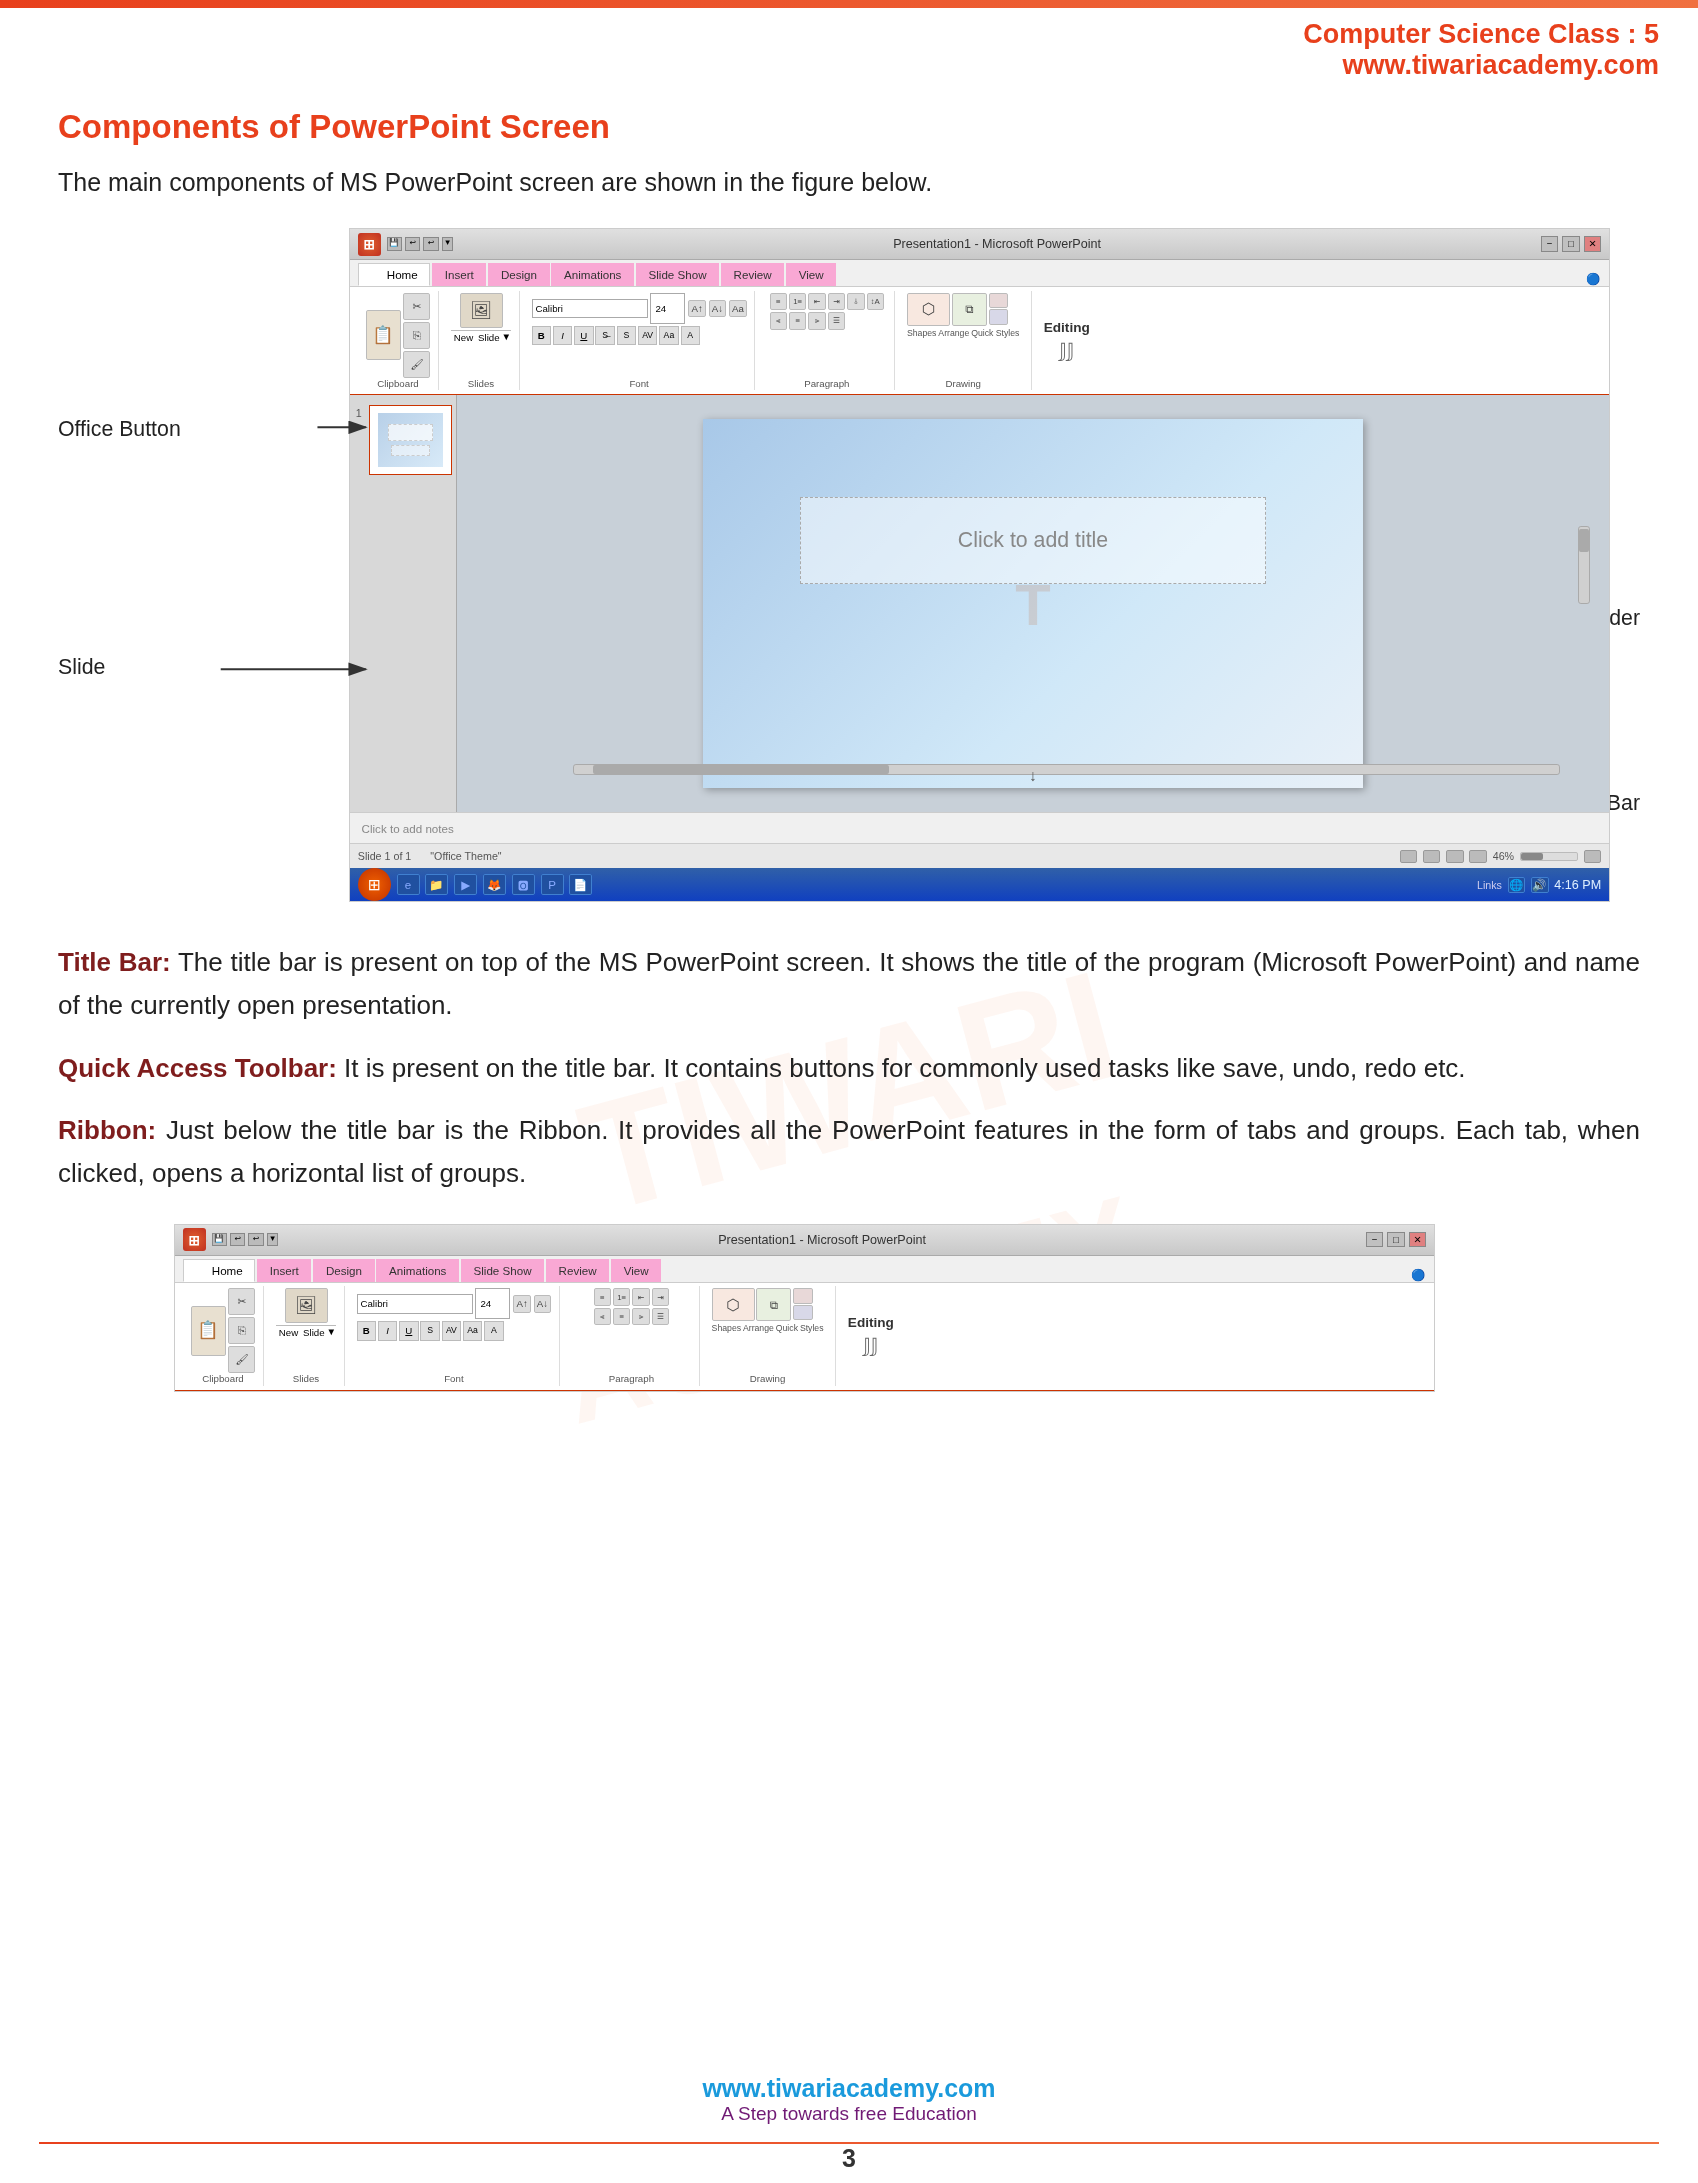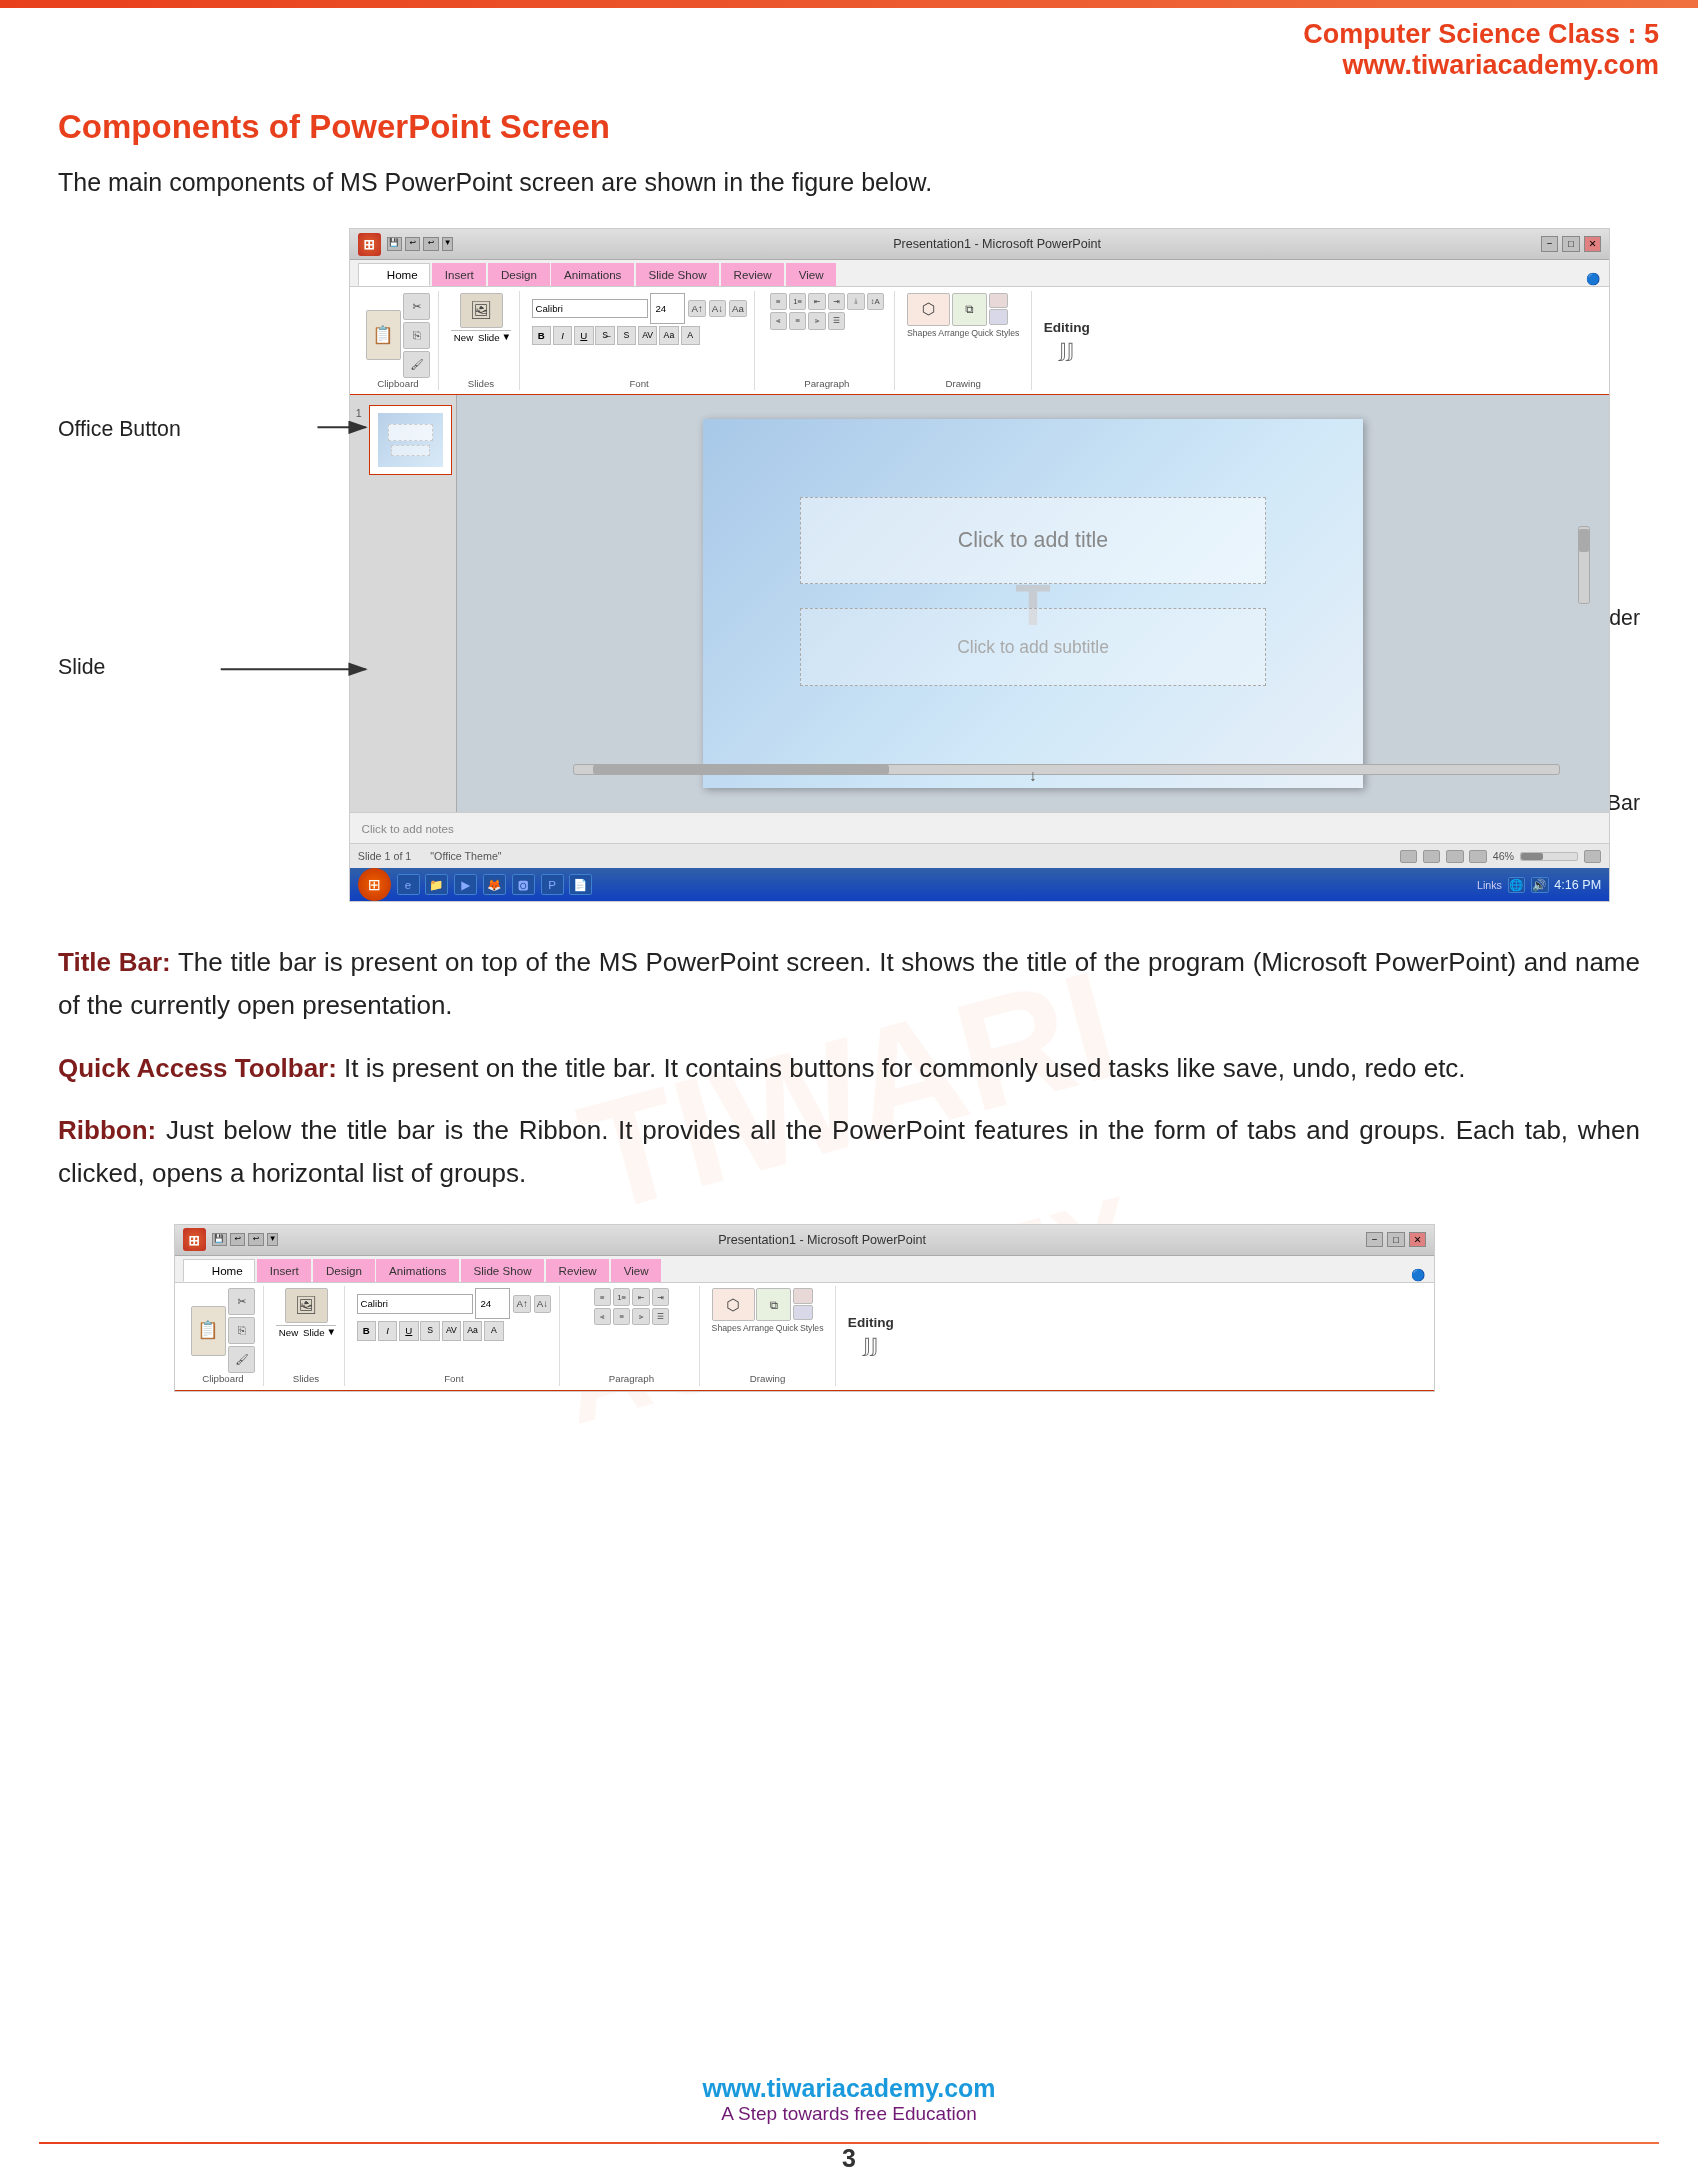--- a/index.html
+++ b/index.html
@@ -716,21 +716,20 @@
             </div>
           </div>
         </div>
 
         <div class="ppt-edit-area">
           <div class="ppt-slide-main">
 
             <div style="position:absolute;top:50%;left:50%;transform:translate(-50%,-50%);opacity:0.15;font-size:58px;color:#c05010;font-weight:bold;">T</div>
 
             <div class="slide-title-placeholder">Click to add title</div>
-            <div class="slide-subtitle-placeholder">Click to add subtitle</div>
           </div>
 
           <div style="position:absolute;bottom:50%;right:19.4px;width:11.6px;height:78px;background:#d0d0d0;border:1px solid #aaa;border-radius:2.9px;">
             <div style="width:100%;height:30%;background:#aaa;border-radius:1.9px;margin-top:1.9px;"></div>
           </div>
           <div style="position:absolute;bottom:37px;left:116px;right:49px;height:11.6px;background:#d0d0d0;border:1px solid #aaa;border-radius:2.9px;">
             <div style="width:30%;height:100%;background:#aaa;border-radius:1.9px;margin-left:19.4px;"></div>
           </div>
 
           <div style="position:absolute;bottom:27px;left:50%;transform:translateX(-50%);font-size:15.5px;color:#555;">↓</div>

